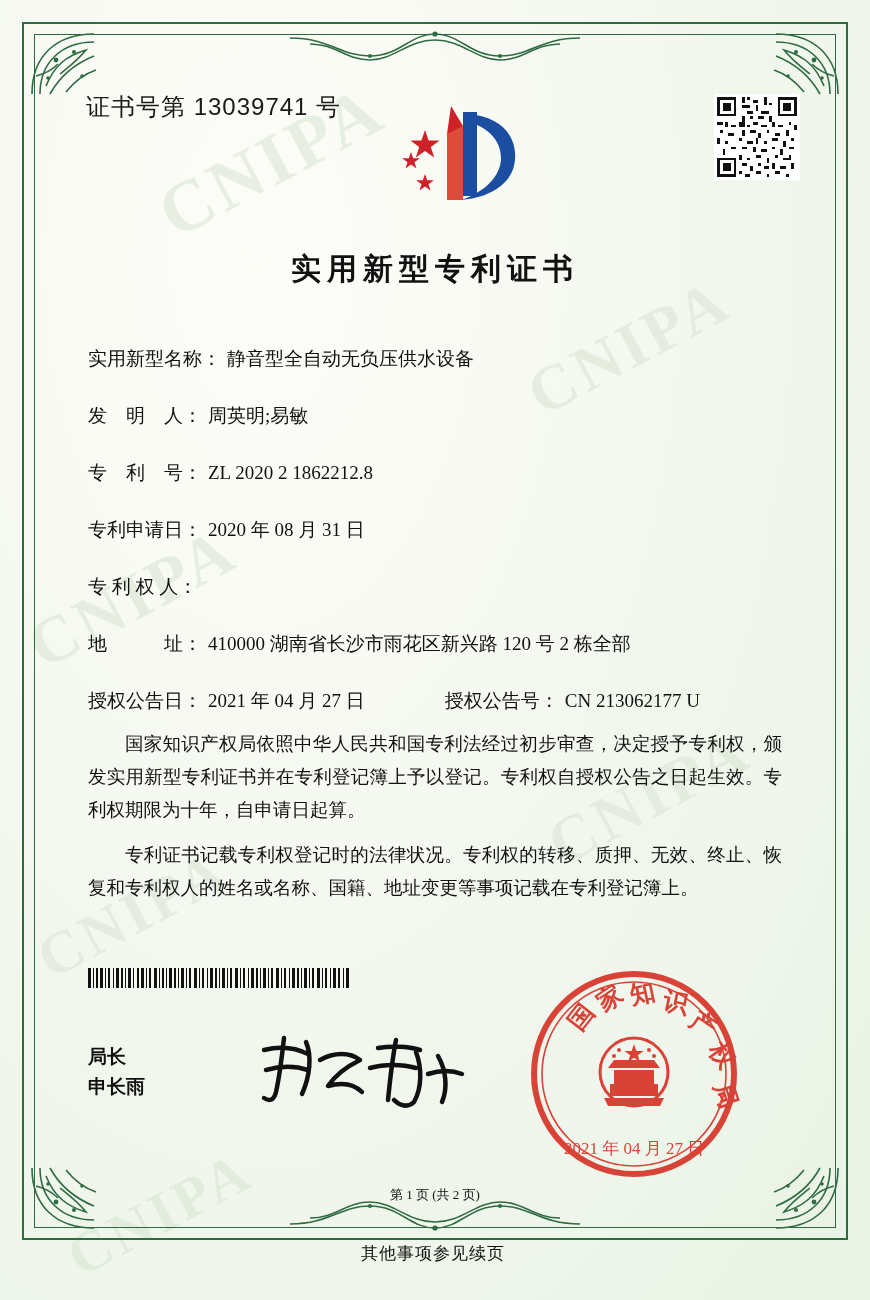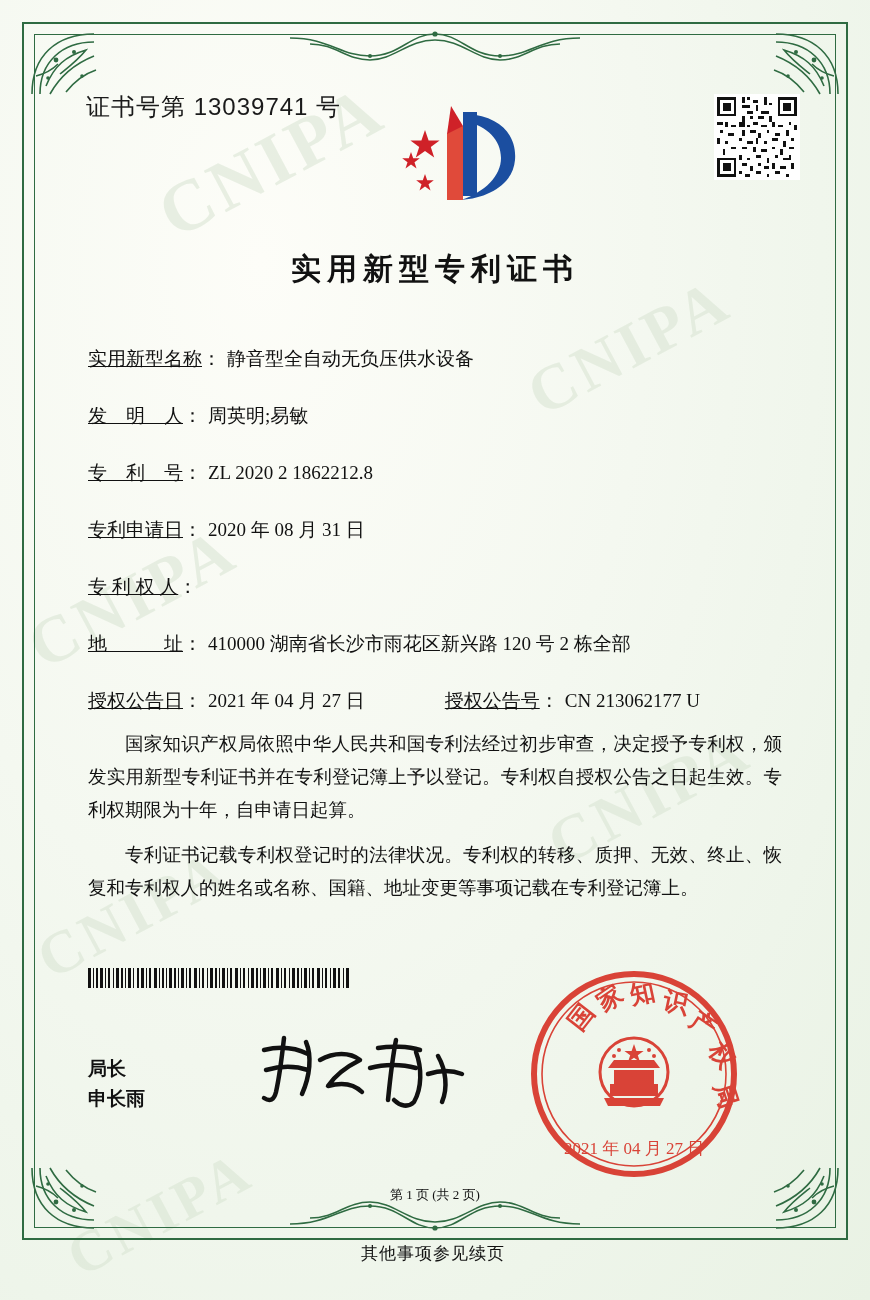--- a/index.html
+++ b/index.html
@@ -92,21 +92,20 @@
     color:#111;
   }
   .field{
     display:flex;
     align-items:baseline;
     margin-bottom:31px;
   }
   .f-label{
     white-space:pre;
     flex:0 0 auto;
-    text-decoration:underline;
   }
   .f-colon{flex:0 0 auto;}
   .f-value{margin-left:6px;text-align:center;}
   .field-row2{
     display:flex;
     margin-bottom:14px;
   }
   .field-row2 .col2{margin-left:80px;}
 
   .para{
@@ -122,21 +121,21 @@
 
   
   .barcode{
     position:absolute;left:88px;top:968px;width:262px;height:20px;
   }
 
   
   .sig-label{
     position:absolute;left:88px;top:1042px;
     font-family:"Liberation Serif","DejaVu Serif",serif;
-    font-size:19px;line-height:30px;color:#111;font-weight:600;margin-top:12px;
+    font-size:19px;line-height:30px;color:#111;font-weight:600;
   }
   .signature{
     position:absolute;left:250px;top:1030px;width:220px;height:80px;
   }
 
   
   .seal{
     position:absolute;left:528px;top:968px;width:212px;height:212px;
   }
 

